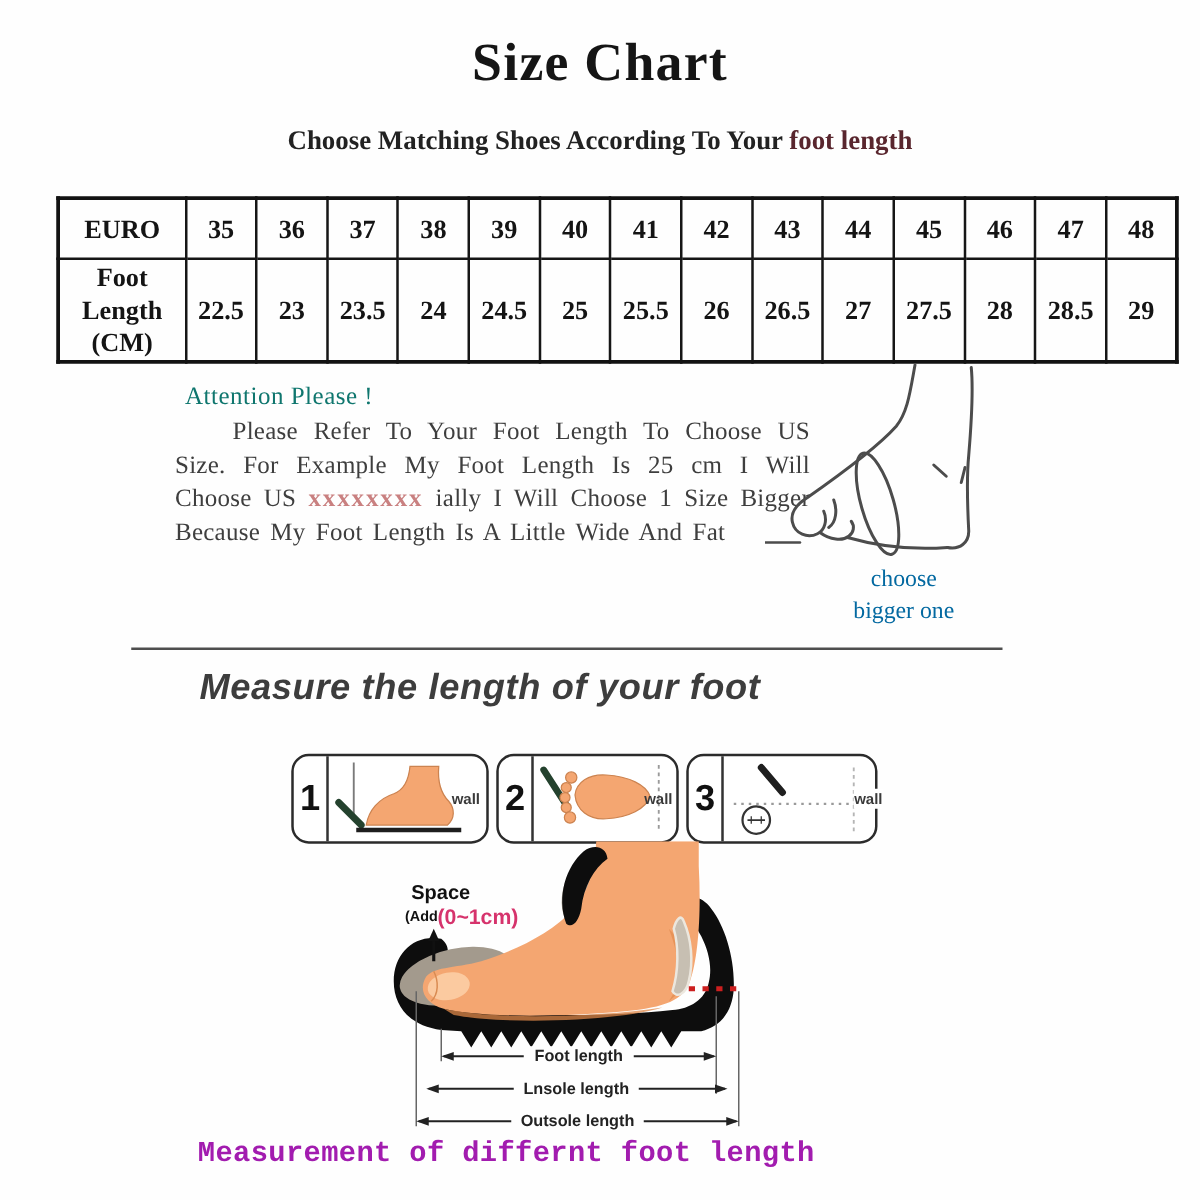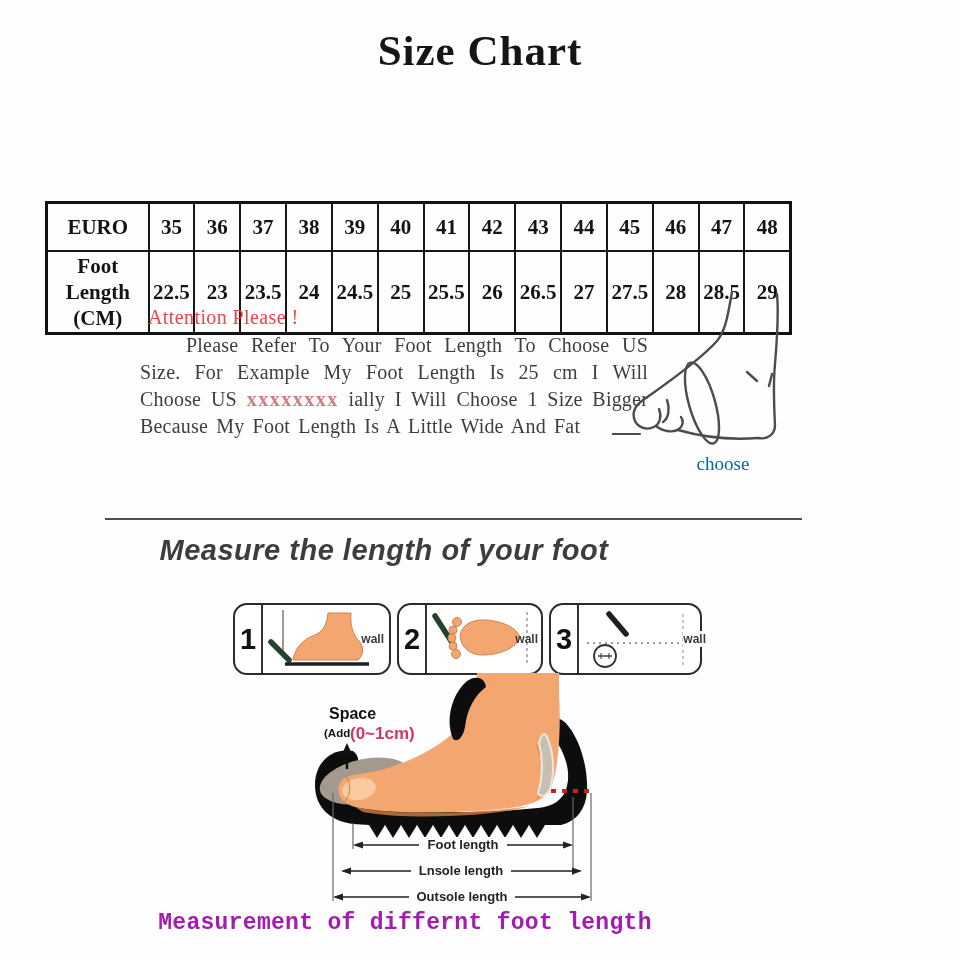--- a/index.html
+++ b/index.html
@@ -7,31 +7,31 @@
           font-family:"Liberation Serif",serif;color:#1c1c1c;padding-left:40px;}
 
   
   .title{position:absolute;top:26px;left:0;width:960px;text-align:center;
          font-size:43px;font-weight:bold;letter-spacing:1px;color:#151515;}
   .subtitle{position:absolute;top:100px;left:0;width:960px;text-align:center;
             font-size:21.5px;font-weight:bold;color:#222;}
   .subtitle .hl{color:#59262e;}
 
   
-  table.size{position:absolute;left:45px;top:157px;width:747px;border-collapse:collapse;
-             border:3px solid #121212;table-layout:fixed;margin-top:44px;}
+  table.size{position:absolute;left:45px;top:157px;width:898px;border-collapse:collapse;
+             border:3px solid #121212;table-layout:fixed;}
   table.size td{border:2.2px solid #161616;text-align:center;vertical-align:middle;
                 font-weight:bold;font-size:21px;padding:0;color:#141414;}
   table.size col.lblcol{width:102px;}
   table.size tr.r1 td{height:46px;}
   table.size tr.r2 td{height:80px;}
   td.rowlabel{white-space:pre-line;font-size:20px;line-height:1.25;}
 
   
-  .att-head{position:absolute;left:148px;top:306px;font-size:20px;color:#ef4444;letter-spacing:.4px;}
+  .att-head{position:absolute;left:148px;top:306px;font-size:20px;color:#0f766e;letter-spacing:.4px;}
   .att-body{position:absolute;left:140px;top:332px;width:508px;font-size:20px;line-height:27px;
             color:#3e3e3e;text-align:justify;text-indent:46px;letter-spacing:.2px;word-spacing:3px;}
   .att-body .redx{color:#c98080;letter-spacing:1.5px;font-weight:bold;}
   .sketch{position:absolute;left:612px;top:288px;width:185px;height:180px;}
   .side-note{position:absolute;left:648px;top:452px;width:150px;text-align:center;
              font-size:19px;line-height:1.3;color:#0369a1;}
 
   .divider{position:absolute;left:105px;top:518px;width:697px;height:2px;background:#4e4e4e;}
 
   
@@ -55,20 +55,23 @@
   .caption{position:absolute;left:0;top:910px;width:810px;text-align:center;
            font-size:23px;font-weight:bold;color:#a21caf;letter-spacing:.3px;font-family:Liberation Mono, monospace;}
 </style>
 </head>
 <body>
 
 <div id="canvas">
 
   <div class="title">Size Chart</div>
 
+  <div class="subtitle">
+    <span>Choose Matching Shoes According To Your </span><span class="hl">foot length</span>
+  </div>
 
   <table class="size">
     <colgroup>
         <col class="lblcol">
         <col>
         <col>
         <col>
         <col>
         <col>
         <col>
@@ -135,20 +138,21 @@
       <path d="M135,84 l10,9"></path>
       <path d="M160,86 l-3,12"></path>
       <path d="M55,112 C58,120 57,130 51,134"></path>
       <ellipse cx="90" cy="115" rx="13" ry="42" transform="rotate(-16 90 115)"></ellipse>
       <path d="M0,146 L28,146" stroke-width="2"></path>
     </g>
   </svg>
 
   <div class="side-note">
     <div>choose</div>
+    <div>bigger one</div>
   </div>
 
   <div class="divider"></div>
 
   <div class="measure-head">Measure the length of your foot</div>
 
   <div class="steps">
 
     <div class="step-box b1">
       <div class="num">1</div>

